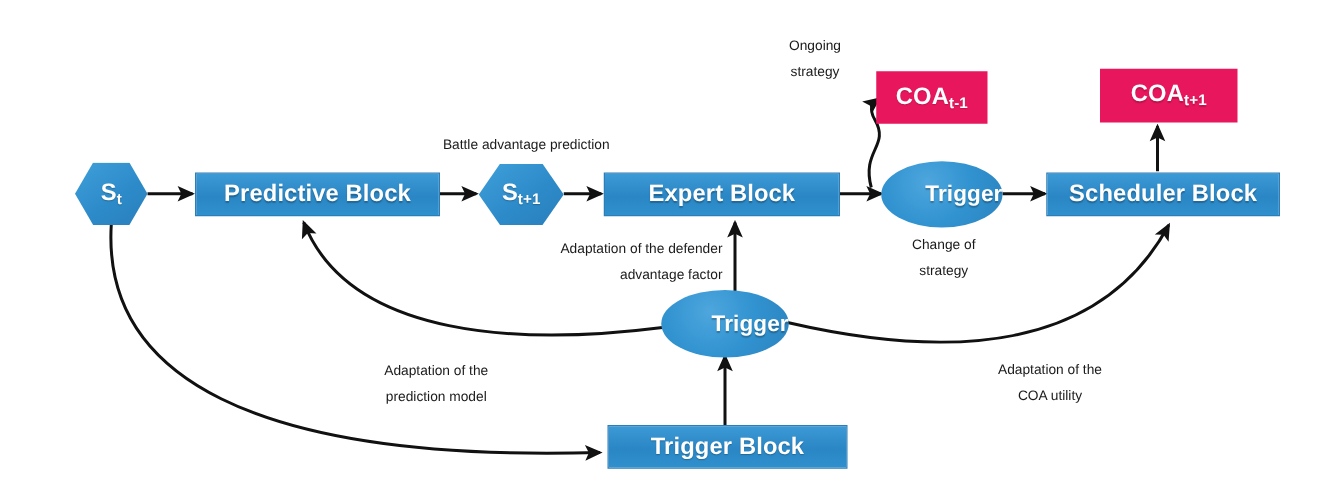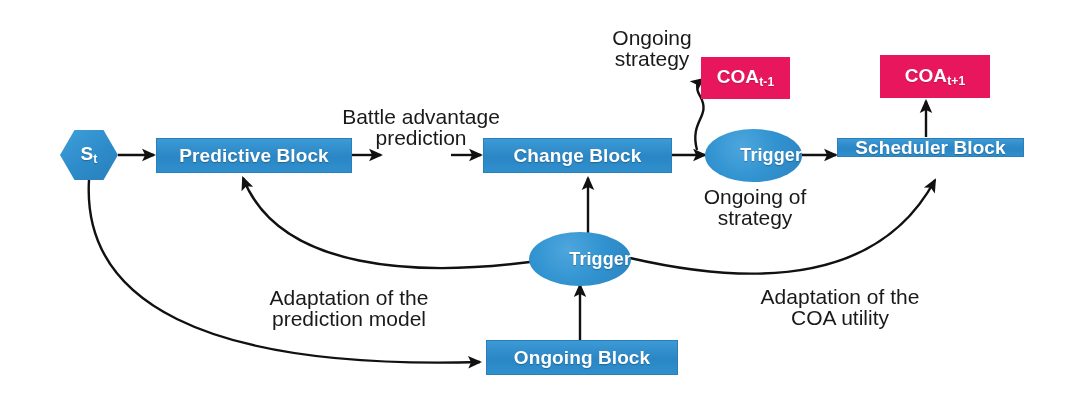--- a/index.html
+++ b/index.html
@@ -62,21 +62,21 @@
   }
   .node sub {
     font-size: 0.64em;
     vertical-align: -0.28em;
     font-weight: bold;
     text-align: right;
   }
   .lbl {
     position: absolute;
     color: #1a1a1a;
-    font-size: 21px;
+    font-size: 11px;
     line-height: 21px;
     white-space: pre-line;
   }
   .lbl.center { text-align: center; }
   .lbl.right  { text-align: right; }
 </style>
 </head>
 <body>
 
 <div id="diagram-root">
@@ -117,57 +117,62 @@
   </svg>
 
   <div class="node block" style="left:156px; top:138px; width:196px; height:35px;">
     <span>Predictive Block</span>
   </div>
 
   <div class="node hexagon" style="left:60px; top:130px; width:58px; height:50px;">
     <span><span>S</span><sub>t</sub></span>
   </div>
 
+  <div class="node hexagon" style="left:383px; top:131px; width:68px; height:49px;">
+    <span><span>S</span><sub>t+1</sub></span>
+  </div>
 
   <div class="node block" style="left:483px; top:138px; width:189px; height:35px;">
-    <span>Change Block</span>
+    <span>Expert Block</span>
   </div>
 
   <div class="node ellipse" style="left:705px; top:129px; width:97px; height:53px;">
     <span>Trigger</span>
   </div>
 
-  <div class="node block" style="left:837px; top:138px; width:187px; height:19px;">
+  <div class="node block" style="left:837px; top:138px; width:187px; height:35px;">
     <span>Scheduler Block</span>
   </div>
 
   <div class="node coa-box" style="left:701px; top:57px; width:89px; height:42px;">
     <span><span>COA</span><sub>t-1</sub></span>
   </div>
 
   <div class="node coa-box" style="left:880px; top:55px; width:110px; height:43px;">
     <span><span>COA</span><sub>t+1</sub></span>
   </div>
 
   <div class="node ellipse" style="left:529px; top:232px; width:102px; height:54px;">
     <span>Trigger</span>
   </div>
 
   <div class="node block" style="left:486px; top:340px; width:192px; height:35px;">
-    <span>Ongoing Block</span>
+    <span>Trigger Block</span>
   </div>
 
   <div class="lbl center" style="left:296px; top:106px; width:250px;">Battle advantage prediction</div>
 
   <div class="lbl center" style="left:602px; top:27px; width:100px;">Ongoing
 strategy</div>
 
-  <div class="lbl center" style="left:700px; top:186px; width:110px;">Ongoing of
+  <div class="lbl center" style="left:700px; top:186px; width:110px;">Change of
 strategy</div>
 
+  <div class="lbl right" style="left:330px; top:189px; width:248px;">Adaptation of the defender
+advantage factor</div>
 
   <div class="lbl center" style="left:254px; top:287px; width:190px;">Adaptation of the
 prediction model</div>
 
   <div class="lbl center" style="left:745px; top:286px; width:190px;">Adaptation of the
 COA utility</div>
 
 </div>
 
 </body></html>

